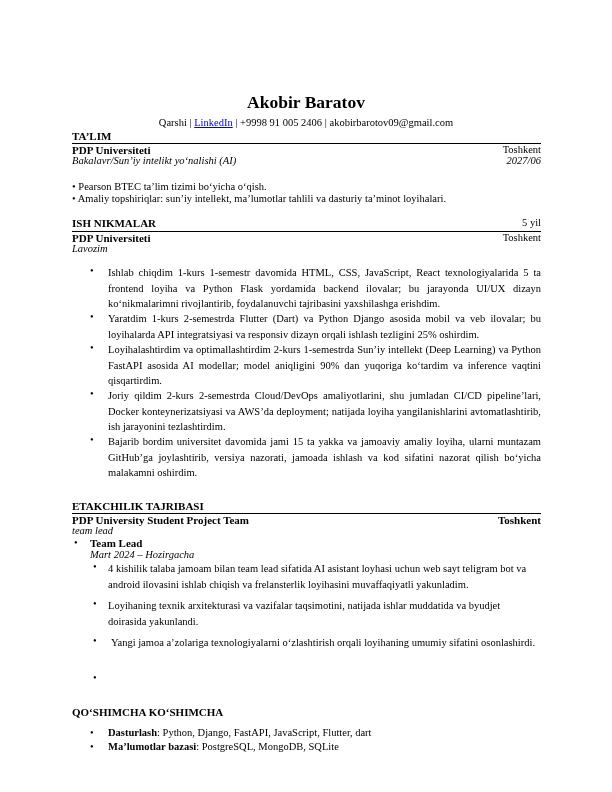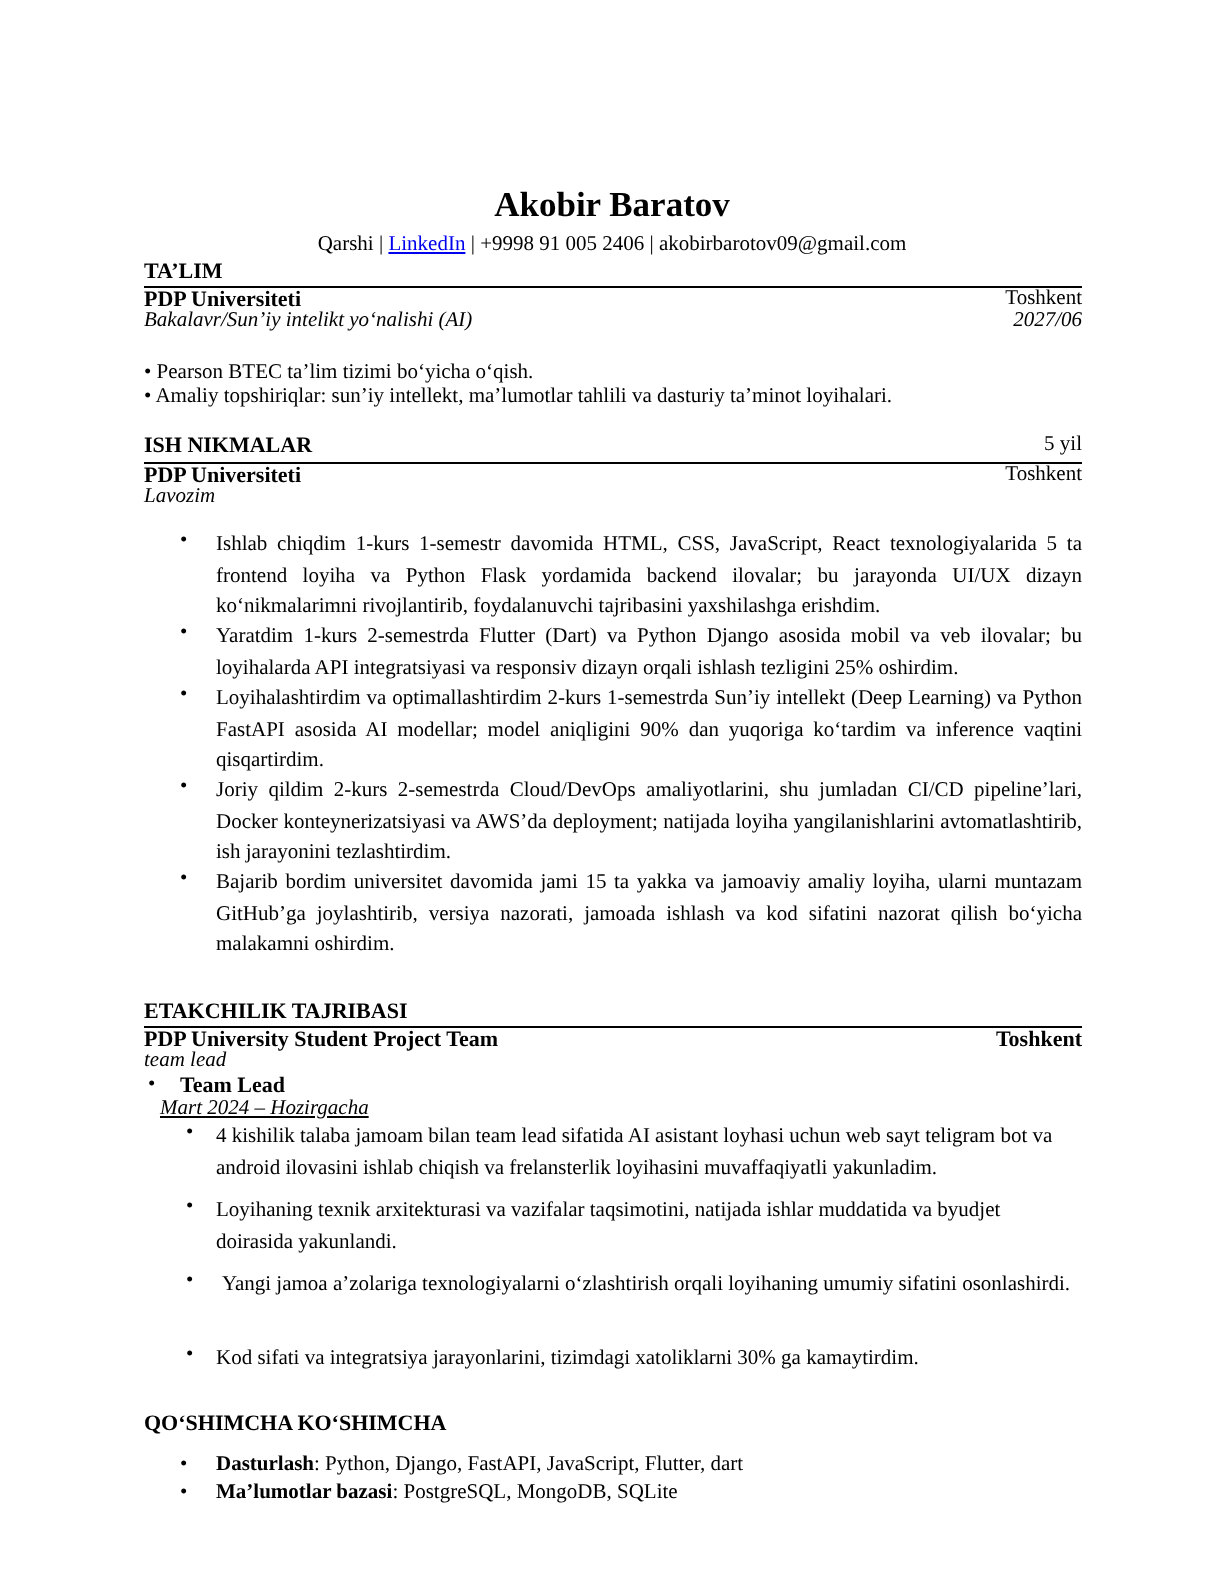--- a/index.html
+++ b/index.html
@@ -56,30 +56,29 @@
   <div class="bullet" style="left:90px; top:434px;">•</div>
   <div class="para" style="left:108px; top:434px; width:433px;">Bajarib bordim universitet davomida jami 15 ta yakka va jamoaviy amaliy loyiha, ularni muntazam GitHub’ga joylashtirib, versiya nazorati, jamoada ishlash va kod sifatini nazorat qilish bo‘yicha malakamni oshirdim.</div>
 
   <div class="abs sec-title" style="top:500px;">ETAKCHILIK TAJRIBASI</div>
   <div class="rule" style="top:513px;"></div>
   <div class="abs bold" style="left:72px; top:514px;">PDP University Student Project Team</div>
   <div class="abs bold right" style="top:514px;">Toshkent</div>
   <div class="abs ital" style="left:72px; top:525px;">team lead</div>
   <div class="bullet" style="left:74px; top:537px;">•</div>
   <div class="abs bold" style="left:90px; top:537px;">Team Lead</div>
-  <div class="abs ital" style="left:80px; top:549px;text-decoration:underline;">Mart 2024 – Hozirgacha</div>
+  <div class="abs ital" style="left:90px; top:549px;">Mart 2024 – Hozirgacha</div>
 
   <div class="bullet" style="left:93px; top:561px;">•</div>
   <div class="para" style="left:108px; top:561px; width:433px; text-align:left;">4 kishilik talaba jamoam bilan team lead sifatida AI asistant loyhasi uchun web sayt teligram bot va android ilovasini ishlab chiqish va frelansterlik loyihasini muvaffaqiyatli yakunladim.</div>
   <div class="bullet" style="left:93px; top:598px;">•</div>
   <div class="para" style="left:108px; top:598px; width:433px; text-align:left;">Loyihaning texnik arxitekturasi va vazifalar taqsimotini, natijada ishlar muddatida va byudjet doirasida yakunlandi.</div>
   <div class="bullet" style="left:93px; top:635px;">•</div>
   <div class="para" style="left:108px; top:635px; width:430px; text-align:center;">Yangi jamoa a’zolariga texnologiyalarni o‘zlashtirish orqali loyihaning umumiy sifatini osonlashirdi.</div>
   <div class="bullet" style="left:93px; top:672px;">•</div>
-  <div class="para" style="left:108px; top:672px; width:433px; text-align:left;">Kod sifati va integratsiya jarayonlarini, tizimdagi xatoliklarni 30% ga kamaytirdim.</div>
 
   <div class="abs sec-title" style="top:706px;">QO‘SHIMCHA KO‘SHIMCHA</div>
   <div class="bullet" style="left:90px; top:727px;">•</div>
   <div class="abs txt" style="left:108px; top:727px;">
     <b>Dasturlash</b><span>: Python, Django, FastAPI, JavaScript, Flutter, dart</span>
   </div>
   <div class="bullet" style="left:90px; top:741px;">•</div>
   <div class="abs txt" style="left:108px; top:741px;">
     <b>Ma’lumotlar bazasi</b><span>: PostgreSQL, MongoDB, SQLite</span>
   </div>

